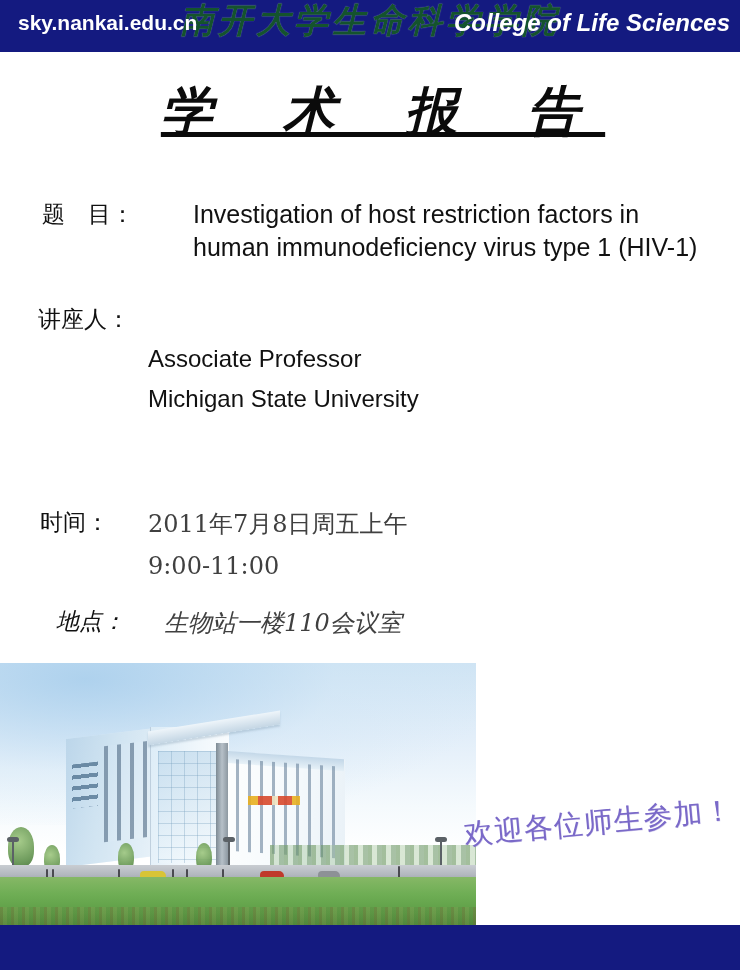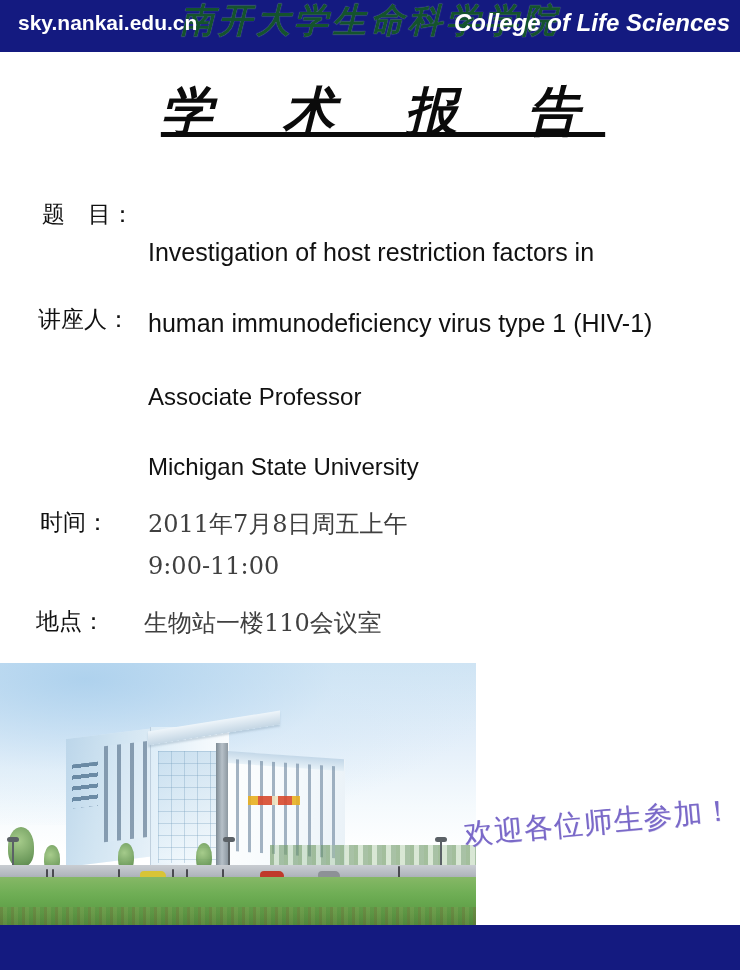--- a/index.html
+++ b/index.html
@@ -64,49 +64,48 @@
     white-space:nowrap;
     line-height:32px;
   }
 
   .value-en{
     font-family:"Liberation Sans", sans-serif;
     font-size:24px;
     color:#111;
     line-height:32px;
     white-space:nowrap;
-    margin-top:38px;
   }
   .value-en.big{font-size:25px;line-height:33px;}
 
   .value-cn-serif{
     font-family:"DejaVu Serif", serif;
     font-size:24px;
     color:#404040;
     line-height:36px;
     white-space:nowrap;
   }
 
   
-  #row-topic{left:42px;top:198px;}
+  #row-topic{left:42px;top:198px;gap:45px;}
   #row-topic .label-cn{width:106px;}
   #topic-lines{margin-left:0;}
 
   #row-speaker{left:38px;top:303px;gap:20px;}
   #row-speaker .label-cn{width:110px;}
 
   #speaker-extra{position:absolute;left:148px;top:343px;}
   #speaker-extra .value-en{margin-bottom:8px;}
 
   #row-time{left:40px;top:506px;}
   #row-time .label-cn{width:108px;}
 
   #time-second{position:absolute;left:148px;top:548px;}
 
-  #row-place{left:36px;top:605px;}
+  #row-place{left:56px;top:605px;font-style:italic;}
   #row-place .label-cn{width:108px;}
 
   
   .photo{
     position:absolute;left:0;top:663px;width:476px;height:262px;
     overflow:hidden;
     background:linear-gradient(to bottom,#cfe4f4 0%, #e2eef9 28%, #f5fafd 55%, #ffffff 72%);
   }
   .photo .sky-haze{
     position:absolute;left:0;top:0;width:100%;height:62%;

